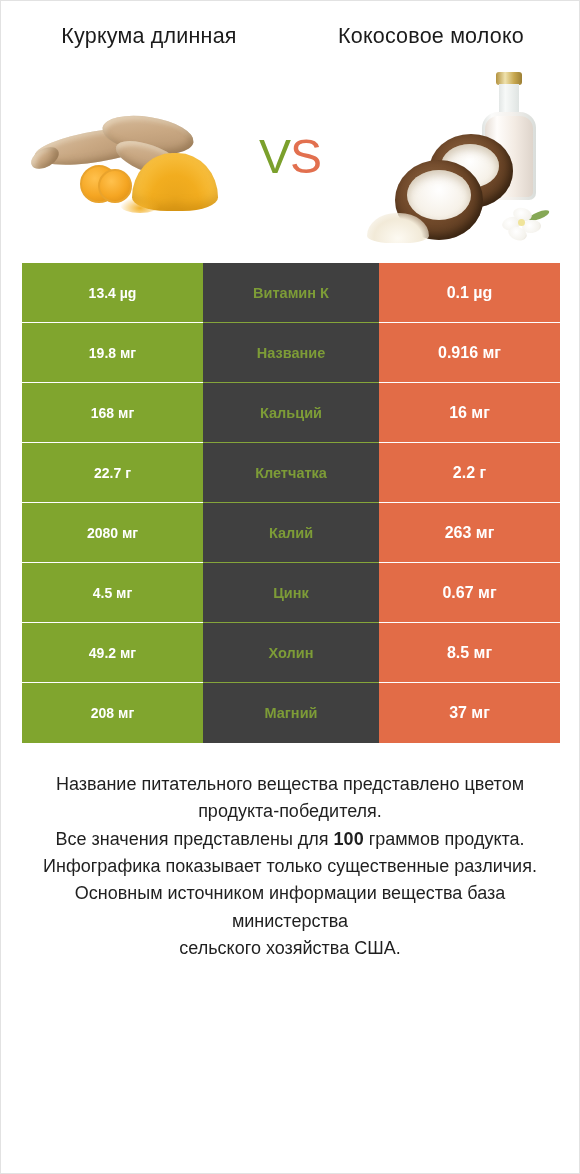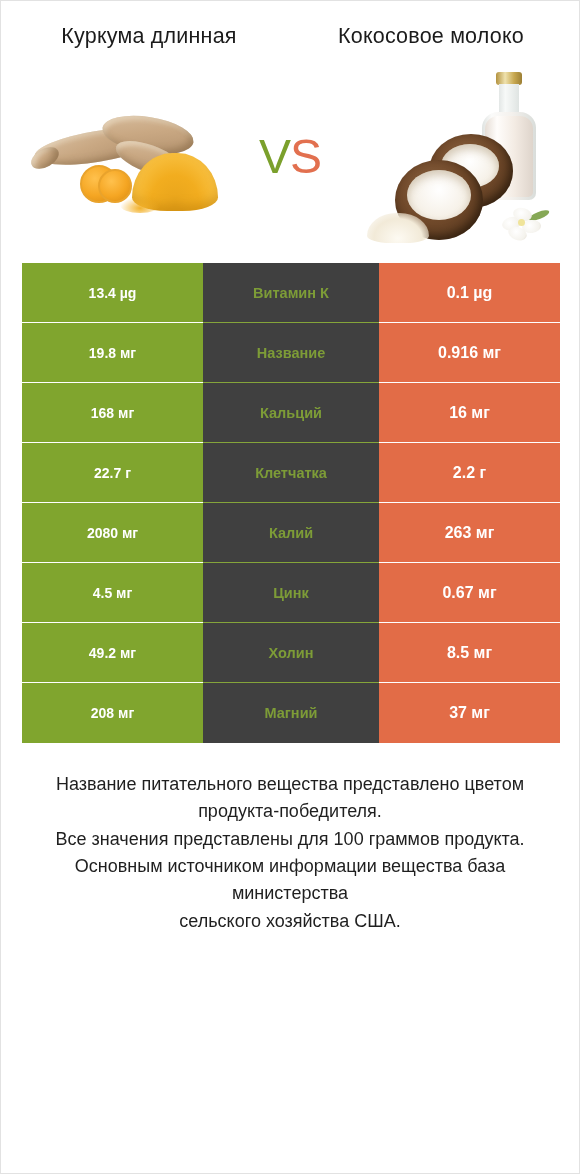--- a/index.html
+++ b/index.html
@@ -233,21 +233,21 @@
   
   .footer {
     margin: 28px 24px 0 24px;
     text-align: center;
     font-size: 18px;
     line-height: 1.52;
     color: #1f1f1f;
     font-weight: 300;
   }
   .footer p { margin: 0; }
-  .footer b { font-weight: 400; }
+  .footer b { font-weight: 700; }
 </style>
 </head>
 <body>
 
 <div id="page">
 
   <div class="header">
     <div class="header-col">
       <div class="product-title">Куркума длинная</div>
     </div>
@@ -348,17 +348,18 @@
           <td class="cell-mid win-left">Магний</td>
           <td class="cell-right">37 мг</td>
         </tr>
       </tbody>
   </table>
 
   <div class="footer">
     <p>Название питательного вещества представлено цветом</p>
     <p>продукта-победителя.</p>
     <p><span>Все значения представлены для </span><b>100</b><span> граммов продукта.</span></p>
+    <p>Инфографика показывает только существенные различия.</p>
     <p>Основным источником информации вещества база министерства</p>
     <p>сельского хозяйства США.</p>
   </div>
 
 </div>
 
 </body></html>

